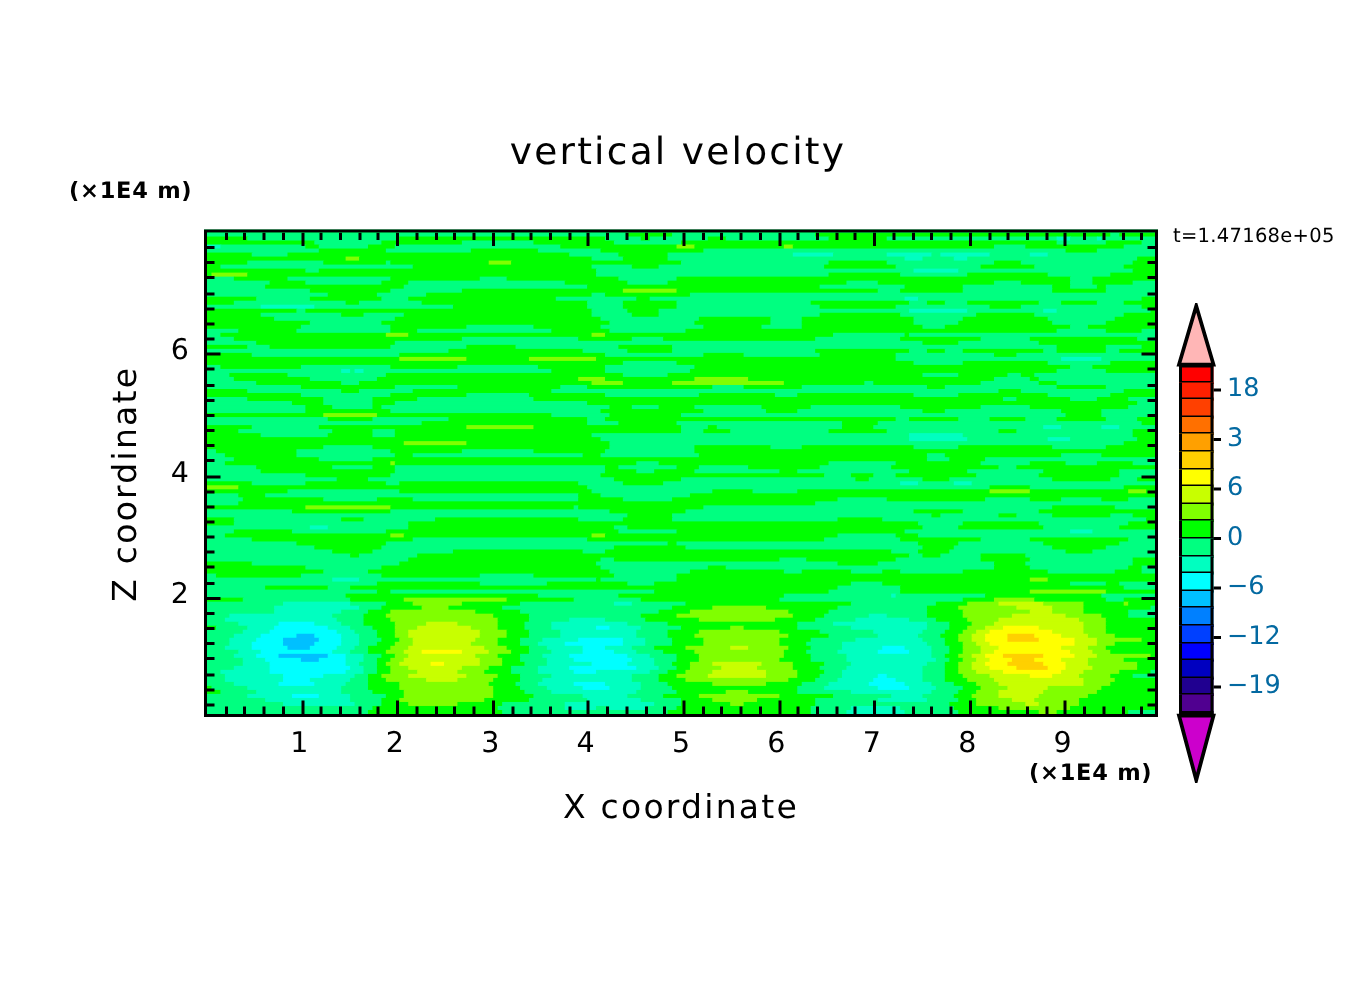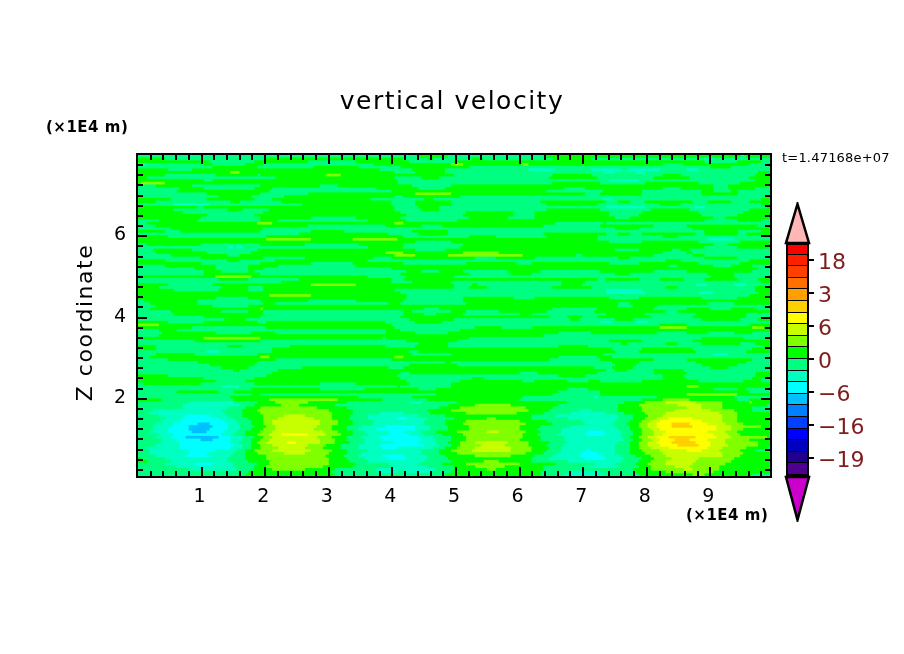--- a/index.html
+++ b/index.html
@@ -55,34 +55,34 @@
 
   .xticklabel{position:absolute;font-size:19px;color:#000;text-align:center;width:40px;}
   .yticklabel{position:absolute;font-size:19px;color:#000;text-align:right;width:40px;}
 
   
   #cbar{position:absolute;left:786px;top:243px;width:23px;height:232px;}
   .cband{position:absolute;left:0;width:23px;box-sizing:border-box;
          border-left:2px solid #000;border-right:2px solid #000;border-bottom:2px solid #000;}
   #cbar-top-arrow{position:absolute;left:784px;top:202px;}
   #cbar-bot-arrow{position:absolute;left:784px;top:474px;}
-  .cbarlabel{position:absolute;font-size:22px;color:#7f1d1d;}
+  .cbarlabel{position:absolute;font-size:17px;color:#0369a1;}
   .cbartick{position:absolute;background:#000;width:5px;height:2px;left:809px;}
 </style>
 </head>
 <body>
 
 <div id="stage">
 
   <div class="txt" id="title">vertical velocity</div>
 
   <div class="txt" id="ylabel-units">(×1E4 m)</div>
   <div class="txt" id="xlabel-units">(×1E4 m)</div>
 
-  <div class="txt" id="timestamp">t=1.47168e+07</div>
+  <div class="txt" id="timestamp">t=1.47168e+05</div>
 
   <div id="plot">
     <svg id="field" viewBox="0 0 636 325" preserveAspectRatio="none">
         <rect x="0.00" y="0.00" width="282.60" height="3.31" fill="#00ff80"></rect>
         <rect x="282.00" y="0.00" width="30.60" height="3.31" fill="#00ff00"></rect>
         <rect x="312.00" y="0.00" width="96.60" height="3.31" fill="#00ff80"></rect>
         <rect x="408.00" y="0.00" width="198.60" height="3.31" fill="#00ff00"></rect>
         <rect x="606.00" y="0.00" width="6.60" height="3.31" fill="#00ff80"></rect>
         <rect x="612.00" y="0.00" width="24.60" height="3.31" fill="#00ff00"></rect>
         <rect x="0.00" y="2.71" width="27.60" height="3.31" fill="#00ff00"></rect>
@@ -1884,20 +1884,21 @@
       <div class="tick yt-min" style="top: 39.625px;"></div>
       <div class="tick yt-min-r" style="top: 39.625px;"></div>
       <div class="tick yt-min" style="top: 29.4688px;"></div>
       <div class="tick yt-min-r" style="top: 29.4688px;"></div>
       <div class="tick yt-min" style="top: 19.3125px;"></div>
       <div class="tick yt-min-r" style="top: 19.3125px;"></div>
       <div class="tick yt-min" style="top: 9.15625px;"></div>
       <div class="tick yt-min-r" style="top: 9.15625px;"></div>
     </div>
 
+  <div class="txt" id="xtitle">X coordinate</div>
   <div class="txt" id="ytitle">Z coordinate</div>
 
   <div id="cbar">
       <div class="cband" style="top: 0px; height: 12.6px; background: rgb(255, 0, 0); border-top: 2px solid rgb(0, 0, 0);"></div>
       <div class="cband" style="top: 11.6px; height: 12.6px; background: rgb(255, 32, 0);"></div>
       <div class="cband" style="top: 23.2px; height: 12.6px; background: rgb(255, 64, 0);"></div>
       <div class="cband" style="top: 34.8px; height: 12.6px; background: rgb(255, 112, 0);"></div>
       <div class="cband" style="top: 46.4px; height: 12.6px; background: rgb(255, 160, 0);"></div>
       <div class="cband" style="top: 58px; height: 12.6px; background: rgb(255, 208, 0);"></div>
       <div class="cband" style="top: 69.6px; height: 12.6px; background: rgb(255, 255, 0);"></div>
@@ -1938,17 +1939,17 @@
     <div class="cbarlabel" style="left: 818px; top: 248.571px;">18</div>
     <div class="cbartick" style="top: 258.571px;"></div>
     <div class="cbarlabel" style="left: 818px; top: 281.714px;">3</div>
     <div class="cbartick" style="top: 291.714px;"></div>
     <div class="cbarlabel" style="left: 818px; top: 314.857px;">6</div>
     <div class="cbartick" style="top: 324.857px;"></div>
     <div class="cbarlabel" style="left: 818px; top: 348px;">0</div>
     <div class="cbartick" style="top: 358px;"></div>
     <div class="cbarlabel" style="left: 818px; top: 381.143px;">−6</div>
     <div class="cbartick" style="top: 391.143px;"></div>
-    <div class="cbarlabel" style="left: 818px; top: 414.286px;">−16</div>
+    <div class="cbarlabel" style="left: 818px; top: 414.286px;">−12</div>
     <div class="cbartick" style="top: 424.286px;"></div>
     <div class="cbarlabel" style="left: 818px; top: 447.429px;">−19</div>
     <div class="cbartick" style="top: 457.429px;"></div>
   </div>
 
 </body></html>

